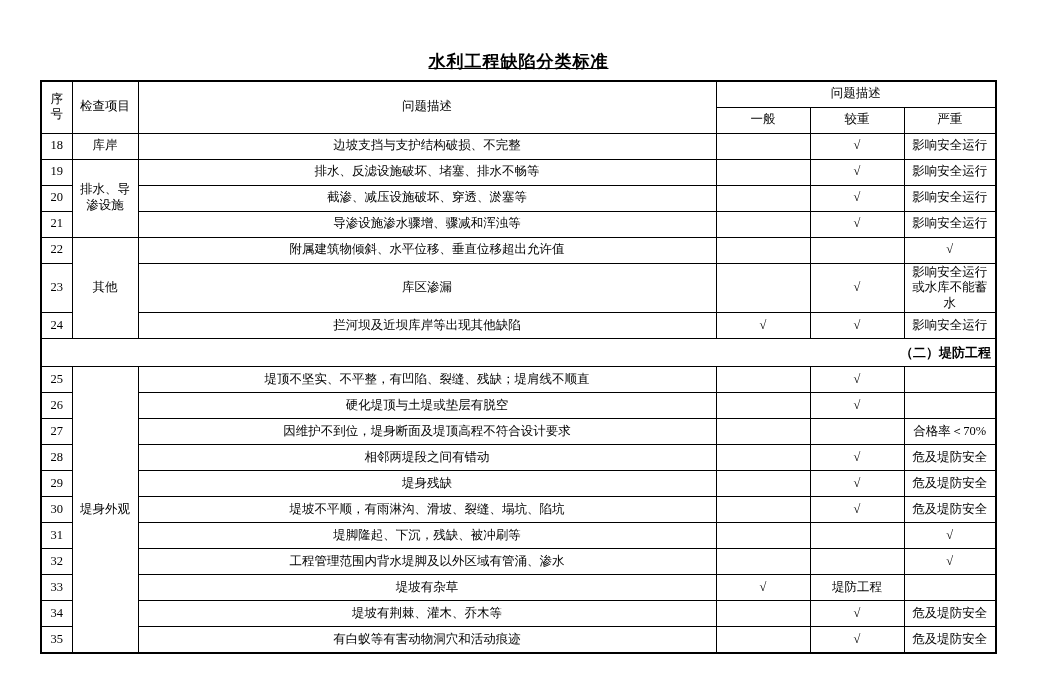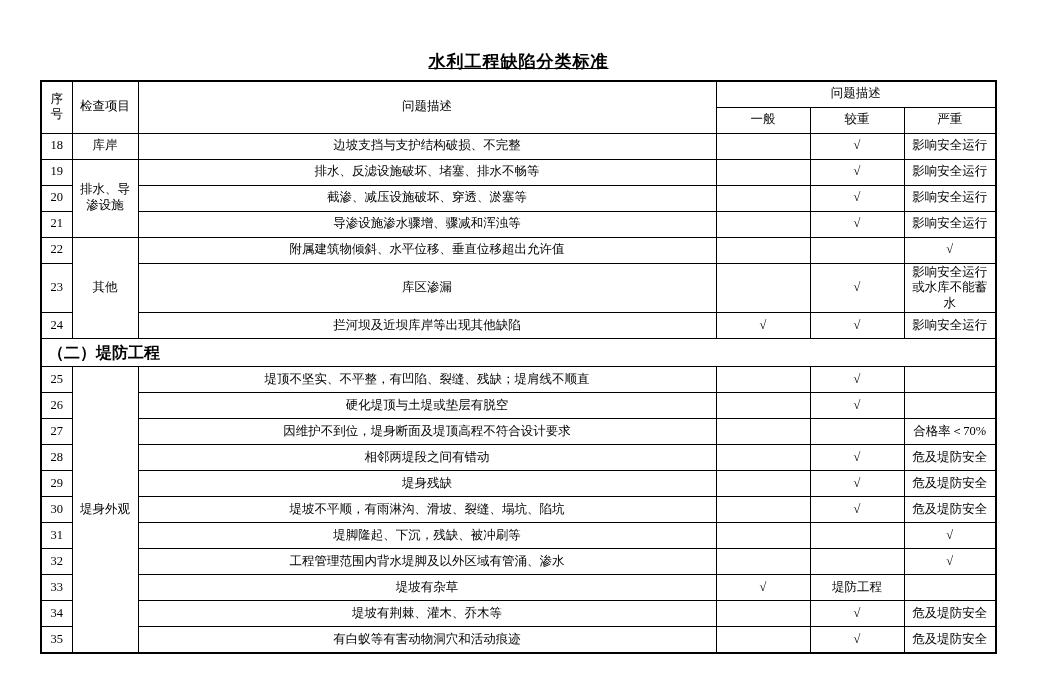--- a/index.html
+++ b/index.html
@@ -51,25 +51,25 @@
     font-size: 12.5px;
   }
   .defect-table .desc {
     text-align: center;
   }
   tr.hr { height: 26px; }
   tr.r  { height: 26px; margin-top: 12px; }
   tr.r-tall { height: 36px; }
   tr.section-row { height: 28px; }
   tr.section-row td {
-    text-align: left;
+    text-align: right;
     font-weight: bold;
     font-family: "Liberation Sans", "DejaVu Sans", sans-serif;
     padding-left: 6px;
-    font-size: 16px;
+    font-size: 13px;
   }
   .check { font-size: 12px; }
 </style>
 </head>
 <body>
 
 <div class="page">
 
   <div class="page-title">水利工程缺陷分类标准</div>
 

